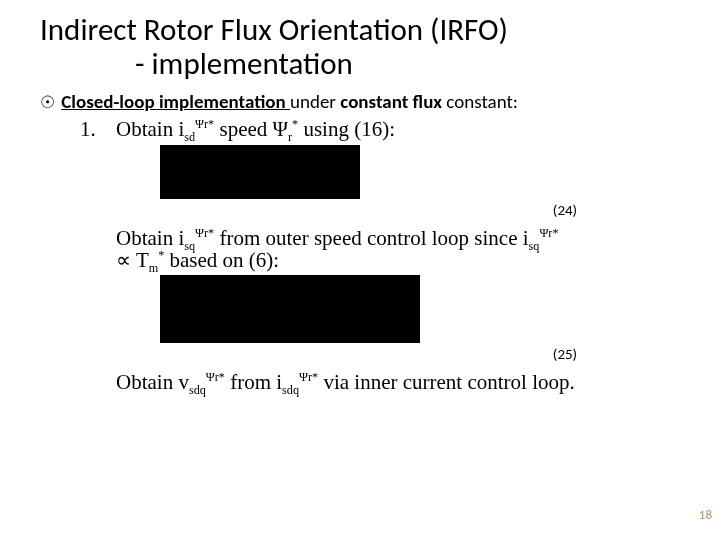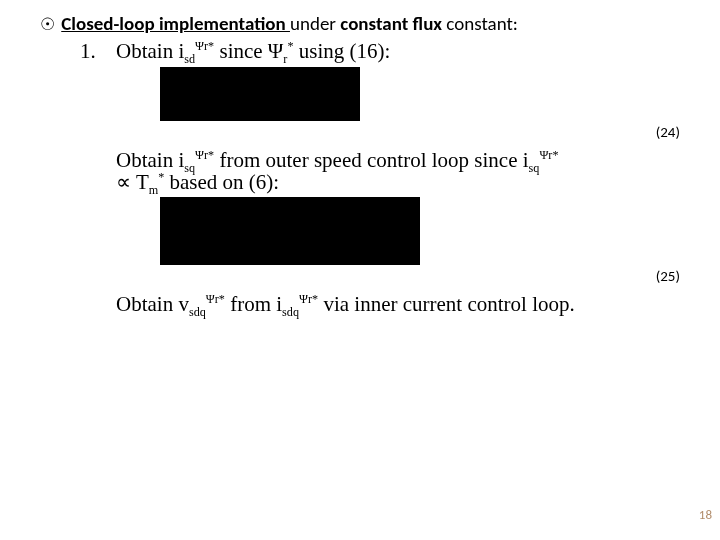--- a/index.html
+++ b/index.html
@@ -56,21 +56,21 @@
       background: #000;
       margin-left: 120px;
       margin-top: 4px;
       margin-bottom: 2px;
     }
     .box1 { width: 200px; height: 54px; }
     .box2 { width: 260px; height: 68px; }
     .eqlabel {
       font-size: 15px;
       font-family: Calibri, Arial, sans-serif;
-      text-align: right;
+      text-align: center;
       padding-left: 410px;
       margin-bottom: 8px;
     }
     .para {
       margin-left: 76px;
       font-size: 21px;
       line-height: 1.05;
       margin-bottom: 4px;
       font-family: Liberation Serif, serif;
     }
@@ -81,32 +81,36 @@
       font-size: 13px;
       color: #b18c6a;
       font-family: Calibri, Arial, sans-serif;
     }
   </style>
 </head>
 <body>
 
 <div class="slide">
 
+  <div class="title">
+    <span class="title-line1">Indirect Rotor Flux Orientation (IRFO)</span>
+    <span class="title-line2">- implementation</span>
+  </div>
 
   <div class="bullet-row">
     <span class="bullet-icon">☉</span>
     <span>
       <span class="ul-text"><b>Closed-loop implementation </b></span><span>under </span><b>constant flux</b><span> constant:</span>
     </span>
   </div>
 
   <div class="step">
     <span class="num">1.</span>
     <span class="step-body">
-      <span>Obtain i</span><span class="sub">sd</span><span class="sup">Ψr*</span><span> since </span><span class="psi">Ψ</span><span class="sub">r</span><span class="sup">*</span><span> using (16):</span>
+      <span>Obtain i</span><span class="sub">sd</span><span class="sup">Ψr*</span><span> speed </span><span class="psi">Ψ</span><span class="sub">r</span><span class="sup">*</span><span> using (16):</span>
     </span>
   </div>
 
   <div class="blackbox box1"></div>
   <div class="eqlabel">(24)</div>
 
   <div class="para">
     <span>Obtain i</span><span class="sub">sq</span><span class="sup">Ψr*</span><span> from outer speed control loop since i</span><span class="sub">sq</span><span class="sup">Ψr*</span><br>
     <span>∝</span><span> T</span><span class="sub">m</span><span class="sup">*</span><span>   based on (6):</span>
   </div>

